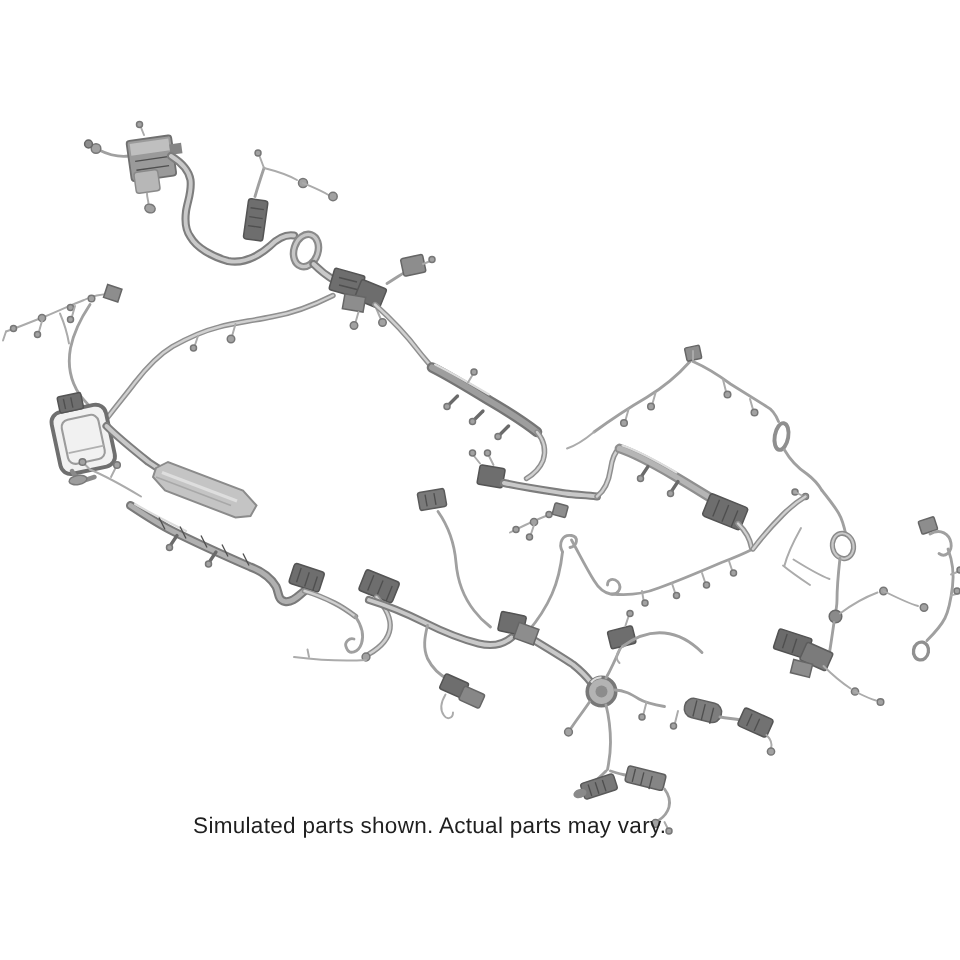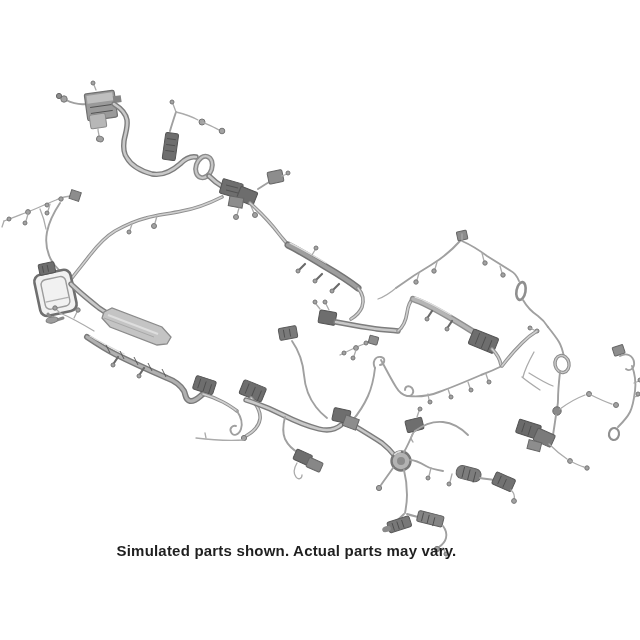--- a/index.html
+++ b/index.html
@@ -12,21 +12,21 @@
     --connector-dark:#6e6e6e;
     --connector-mid:#8d8d8d;
   }
   html,body{margin:0;padding:0;}
   body{font-family:"Liberation Sans",sans-serif;background:#fff;}
   .frame{position:relative;width:640px;height:640px;background:var(--background);overflow:hidden;}
   .art{position:absolute;left:0;top:0;}
   .caption{
     position:absolute;left:0;top:542px;width:573px;
     text-align:center;font-size:15px;line-height:18px;
-    color:var(--caption-text);letter-spacing:0.2px;font-weight:700;
+    color:var(--caption-text);letter-spacing:0.2px;font-weight:400;
   }
   
   .tu{fill:none;stroke:#7d7d7d;stroke-width:5.4;stroke-linecap:round;stroke-linejoin:round;}
   .to{fill:none;stroke:var(--wire-light);stroke-width:2.6;stroke-linecap:round;stroke-linejoin:round;}
   .bu{fill:none;stroke:#8f8f8f;stroke-width:3.6;stroke-linecap:round;stroke-linejoin:round;}
   .bo{fill:none;stroke:#d0d0d0;stroke-width:1.6;stroke-linecap:round;stroke-linejoin:round;}
   .wire{fill:none;stroke:var(--wire-mid);stroke-width:1.9;stroke-linecap:round;stroke-linejoin:round;}
   .thin{fill:none;stroke:#ababab;stroke-width:1.3;stroke-linecap:round;stroke-linejoin:round;}
   .hl{fill:none;stroke:#dcdcdc;stroke-width:1.4;stroke-linecap:round;}
   .blob{fill:#a2a2a2;stroke:#777;stroke-width:1;}

